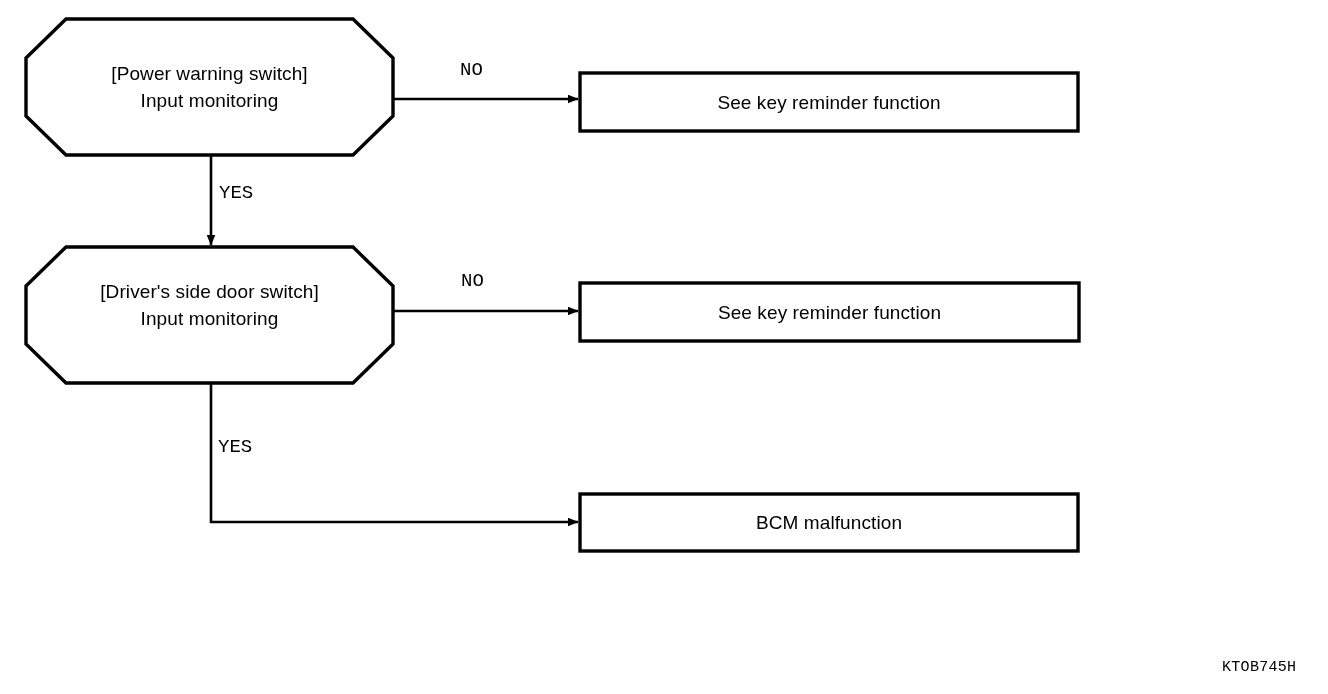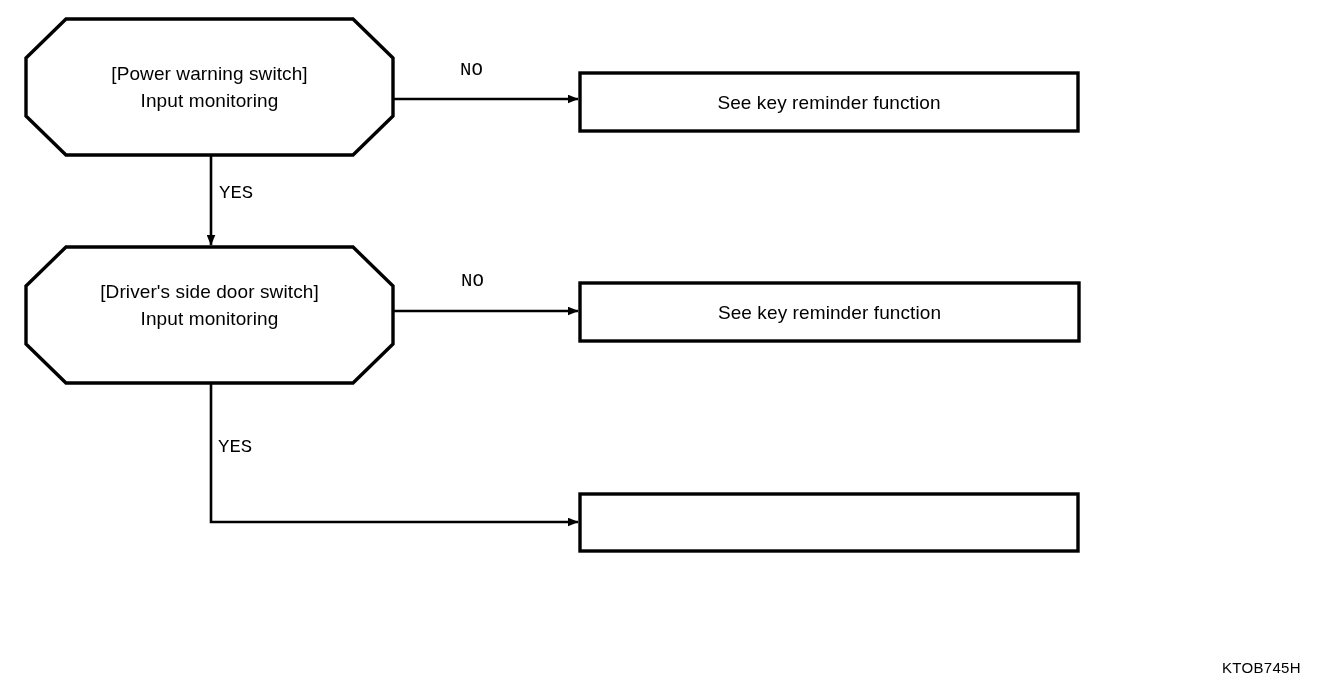--- a/index.html
+++ b/index.html
@@ -100,24 +100,27 @@
   </div>
 
   <div class="node-text" style="left:580px; top:73px; width:498px; height:58px;">
     <span>See key reminder function</span>
   </div>
 
   <div class="node-text" style="left:580px; top:283px; width:499px; height:58px;">
     <span>See key reminder function</span>
   </div>
 
+  <div class="node-text" style="left:580px; top:494px; width:498px; height:57px;">
+    <span>BCM malfunction</span>
+  </div>
 
   <div class="edge-label" style="left:460px; top:60px;">NO</div>
 
   <div class="edge-label" style="left:219px; top:183px;">YES</div>
 
   <div class="edge-label" style="left:461px; top:271px;">NO</div>
 
   <div class="edge-label" style="left:218px; top:437px;">YES</div>
 
-  <div class="figure-code" style="left:1222px; top:659px;">KTOB745H</div>
+  <div class="figure-code" style="left:1222px; top:659px;font-family:Liberation Mono, monospace;">KTOB745H</div>
 
 </div>
 
 </body></html>

